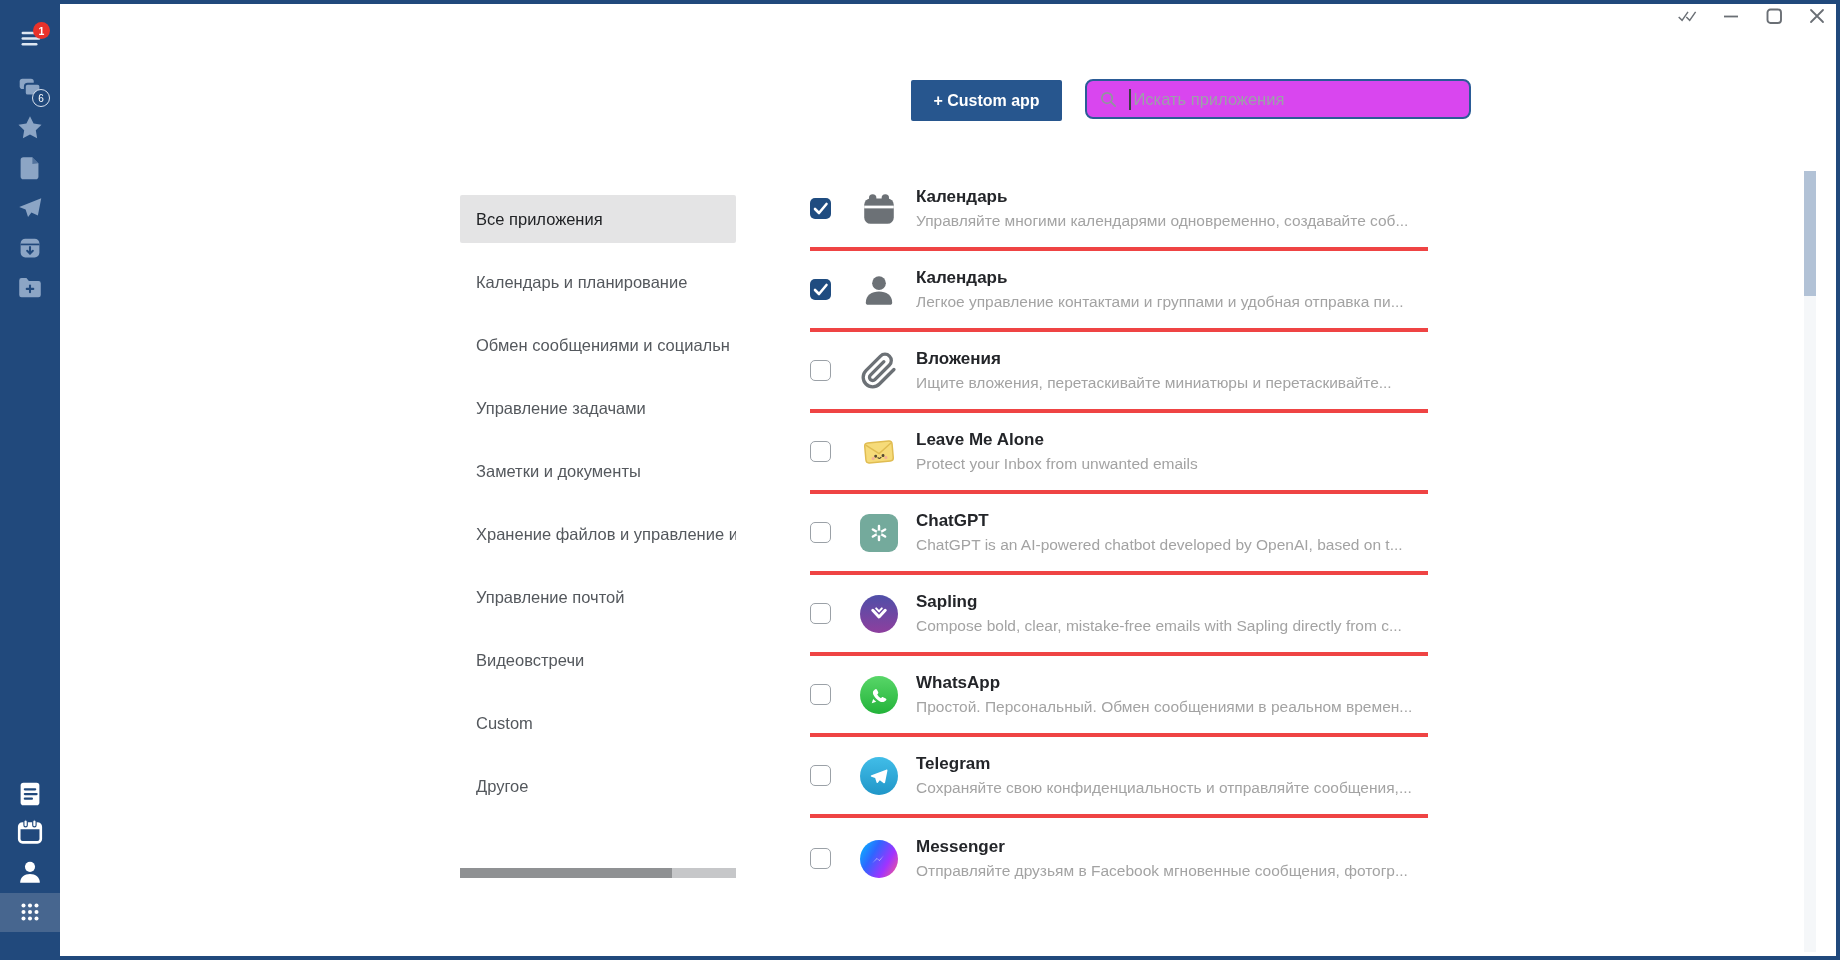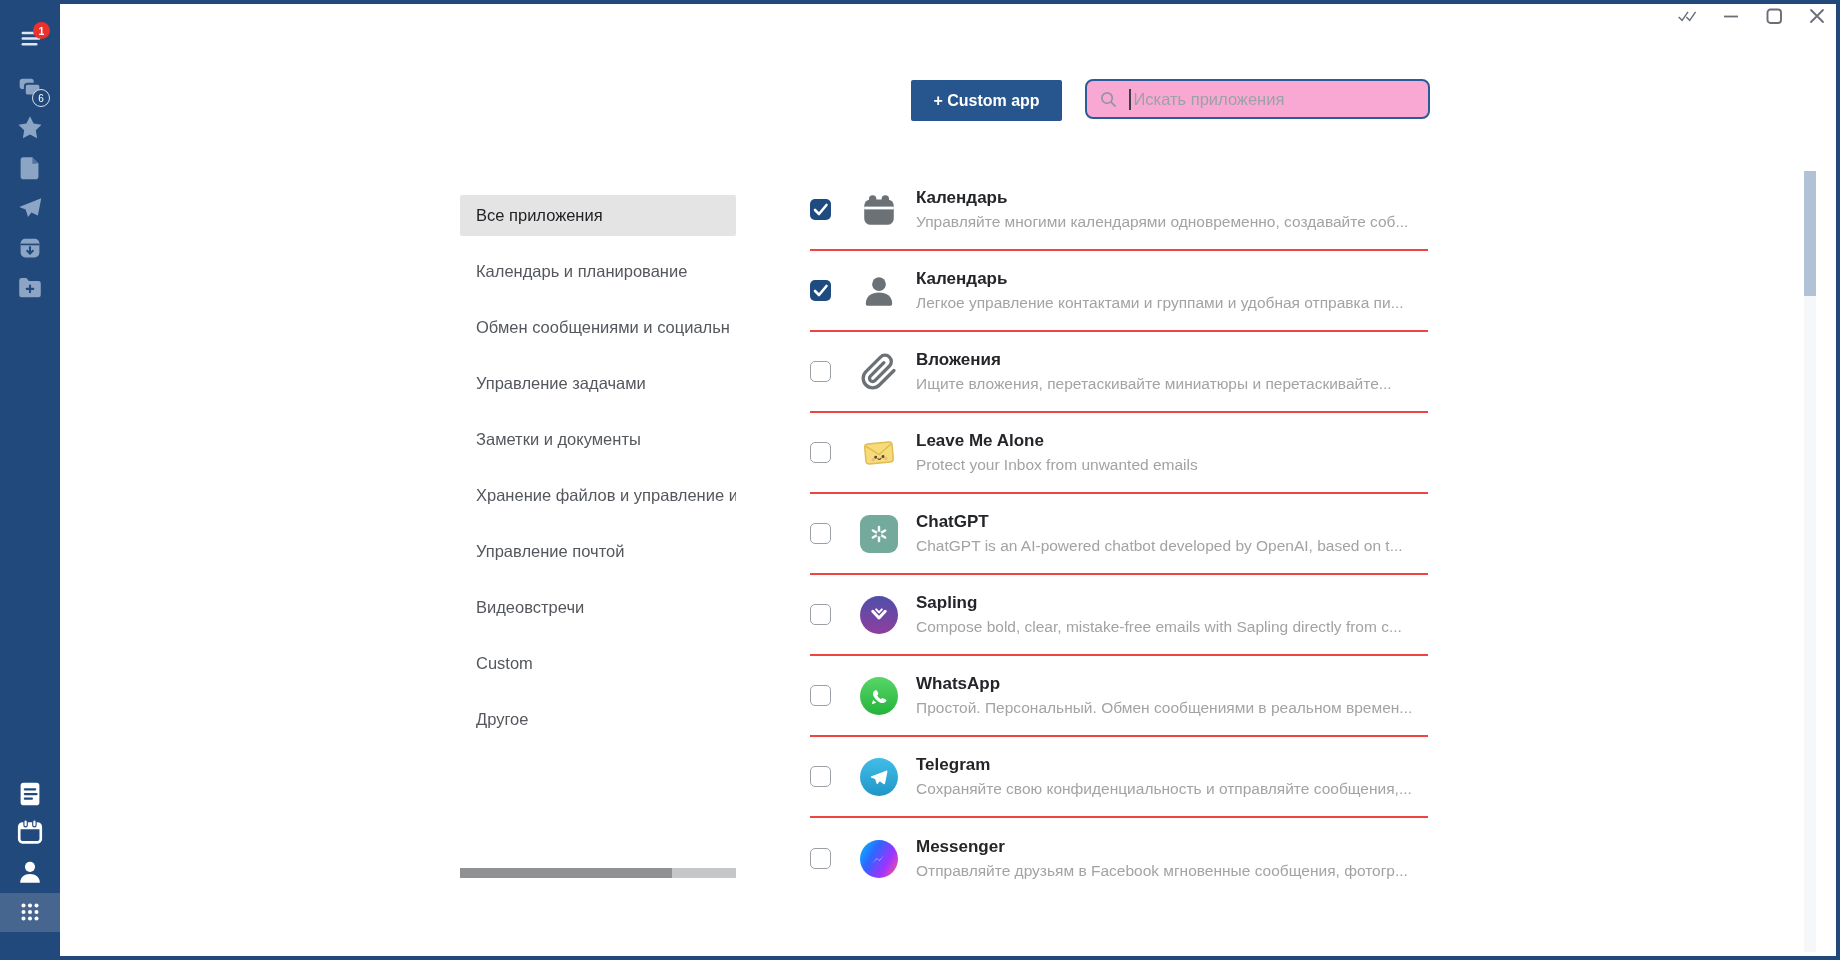--- a/index.html
+++ b/index.html
@@ -23,38 +23,38 @@
     display:flex;align-items:center;justify-content:center;z-index:2;}
   .badge-ring{position:absolute;left:20px;top:19px;width:18px;height:18px;border-radius:50%;
     background:#21497C;border:1.5px solid #D9E2EF;color:#fff;font-size:10px;box-sizing:border-box;
     display:flex;align-items:center;justify-content:center;z-index:2;}
 
   
   .page-title{position:absolute;left:464px;top:76px;font-size:37px;color:#1B1B1E;letter-spacing:.2px;}
   .custom-btn{position:absolute;left:911px;top:80px;width:151px;height:41px;background:#27568E;
     border-radius:2px;color:#fff;font-size:16px;font-weight:bold;display:flex;align-items:center;
     justify-content:center;cursor:pointer;}
-  .searchbox{position:absolute;left:1085px;top:79px;width:345px;height:40px;border:2px solid #2B5C97;
-    border-radius:8px;background:#f9a8d4;box-sizing:border-box;display:flex;align-items:center;padding-left:12px;}
+  .searchbox{position:absolute;left:1085px;top:79px;width:386px;height:40px;border:2px solid #2B5C97;
+    border-radius:8px;background:#d946ef;box-sizing:border-box;display:flex;align-items:center;padding-left:12px;}
   .searchbox .caret{width:1.5px;height:21px;background:#3C4043;margin:0 3px 0 11px;flex:none;}
   .searchbox input{border:none;outline:none;flex:1;font-size:16.5px;color:#333;font-family:inherit;background:transparent;padding:0;}
   .searchbox input::placeholder{color:#9CA1A8;opacity:1;}
 
   
   .categories{position:absolute;left:460px;top:195px;width:276px;}
-  .cat-item{height:41px;display:flex;align-items:center;padding:0 16px;margin-bottom:15px;
+  .cat-item{height:48px;display:flex;align-items:center;padding:0 16px;margin-bottom:15px;
     font-size:16.5px;color:#54585D;border-radius:2px;white-space:nowrap;overflow:hidden;
     box-sizing:border-box;cursor:pointer;}
   .cat-item.selected{background:#E4E4E5;color:#212326;font-weight:500;}
   .hscroll{position:absolute;left:460px;top:868px;width:276px;height:10px;background:#C6C7C9;}
   .hscroll .hthumb{width:212px;height:10px;background:#8F9193;}
 
   
   .apps{position:absolute;left:810px;top:170px;width:618px;}
-  .app-row{height:81px;display:flex;align-items:center;border-bottom:2px solid #ef4444;box-sizing:border-box;}
+  .app-row{height:81px;display:flex;align-items:center;border-bottom:4px solid #ef4444;box-sizing:border-box;}
   .app-row:last-child{border-bottom:none;}
   .checkbox{width:21px;height:21px;border-radius:5px;box-sizing:border-box;flex:none;cursor:pointer;
     display:flex;align-items:center;justify-content:center;}
   .checkbox.unchecked{border:1.5px solid #9BA1A7;background:#fff;}
   .checkbox.checked{background:#1F4C80;}
   .app-icon{width:38px;height:38px;margin-left:29px;flex:none;display:flex;align-items:center;justify-content:center;}
   .icon-bg{width:38px;height:38px;display:flex;align-items:center;justify-content:center;}
   .icon-bg.chatgpt{background:#74AA9C;border-radius:9px;}
   .icon-bg.sapling{background:linear-gradient(180deg,#4F4FA8,#8E3F9E);border-radius:50%;}
   .icon-bg.whatsapp{background:linear-gradient(180deg,#58D668,#23B33A);border-radius:50%;}

